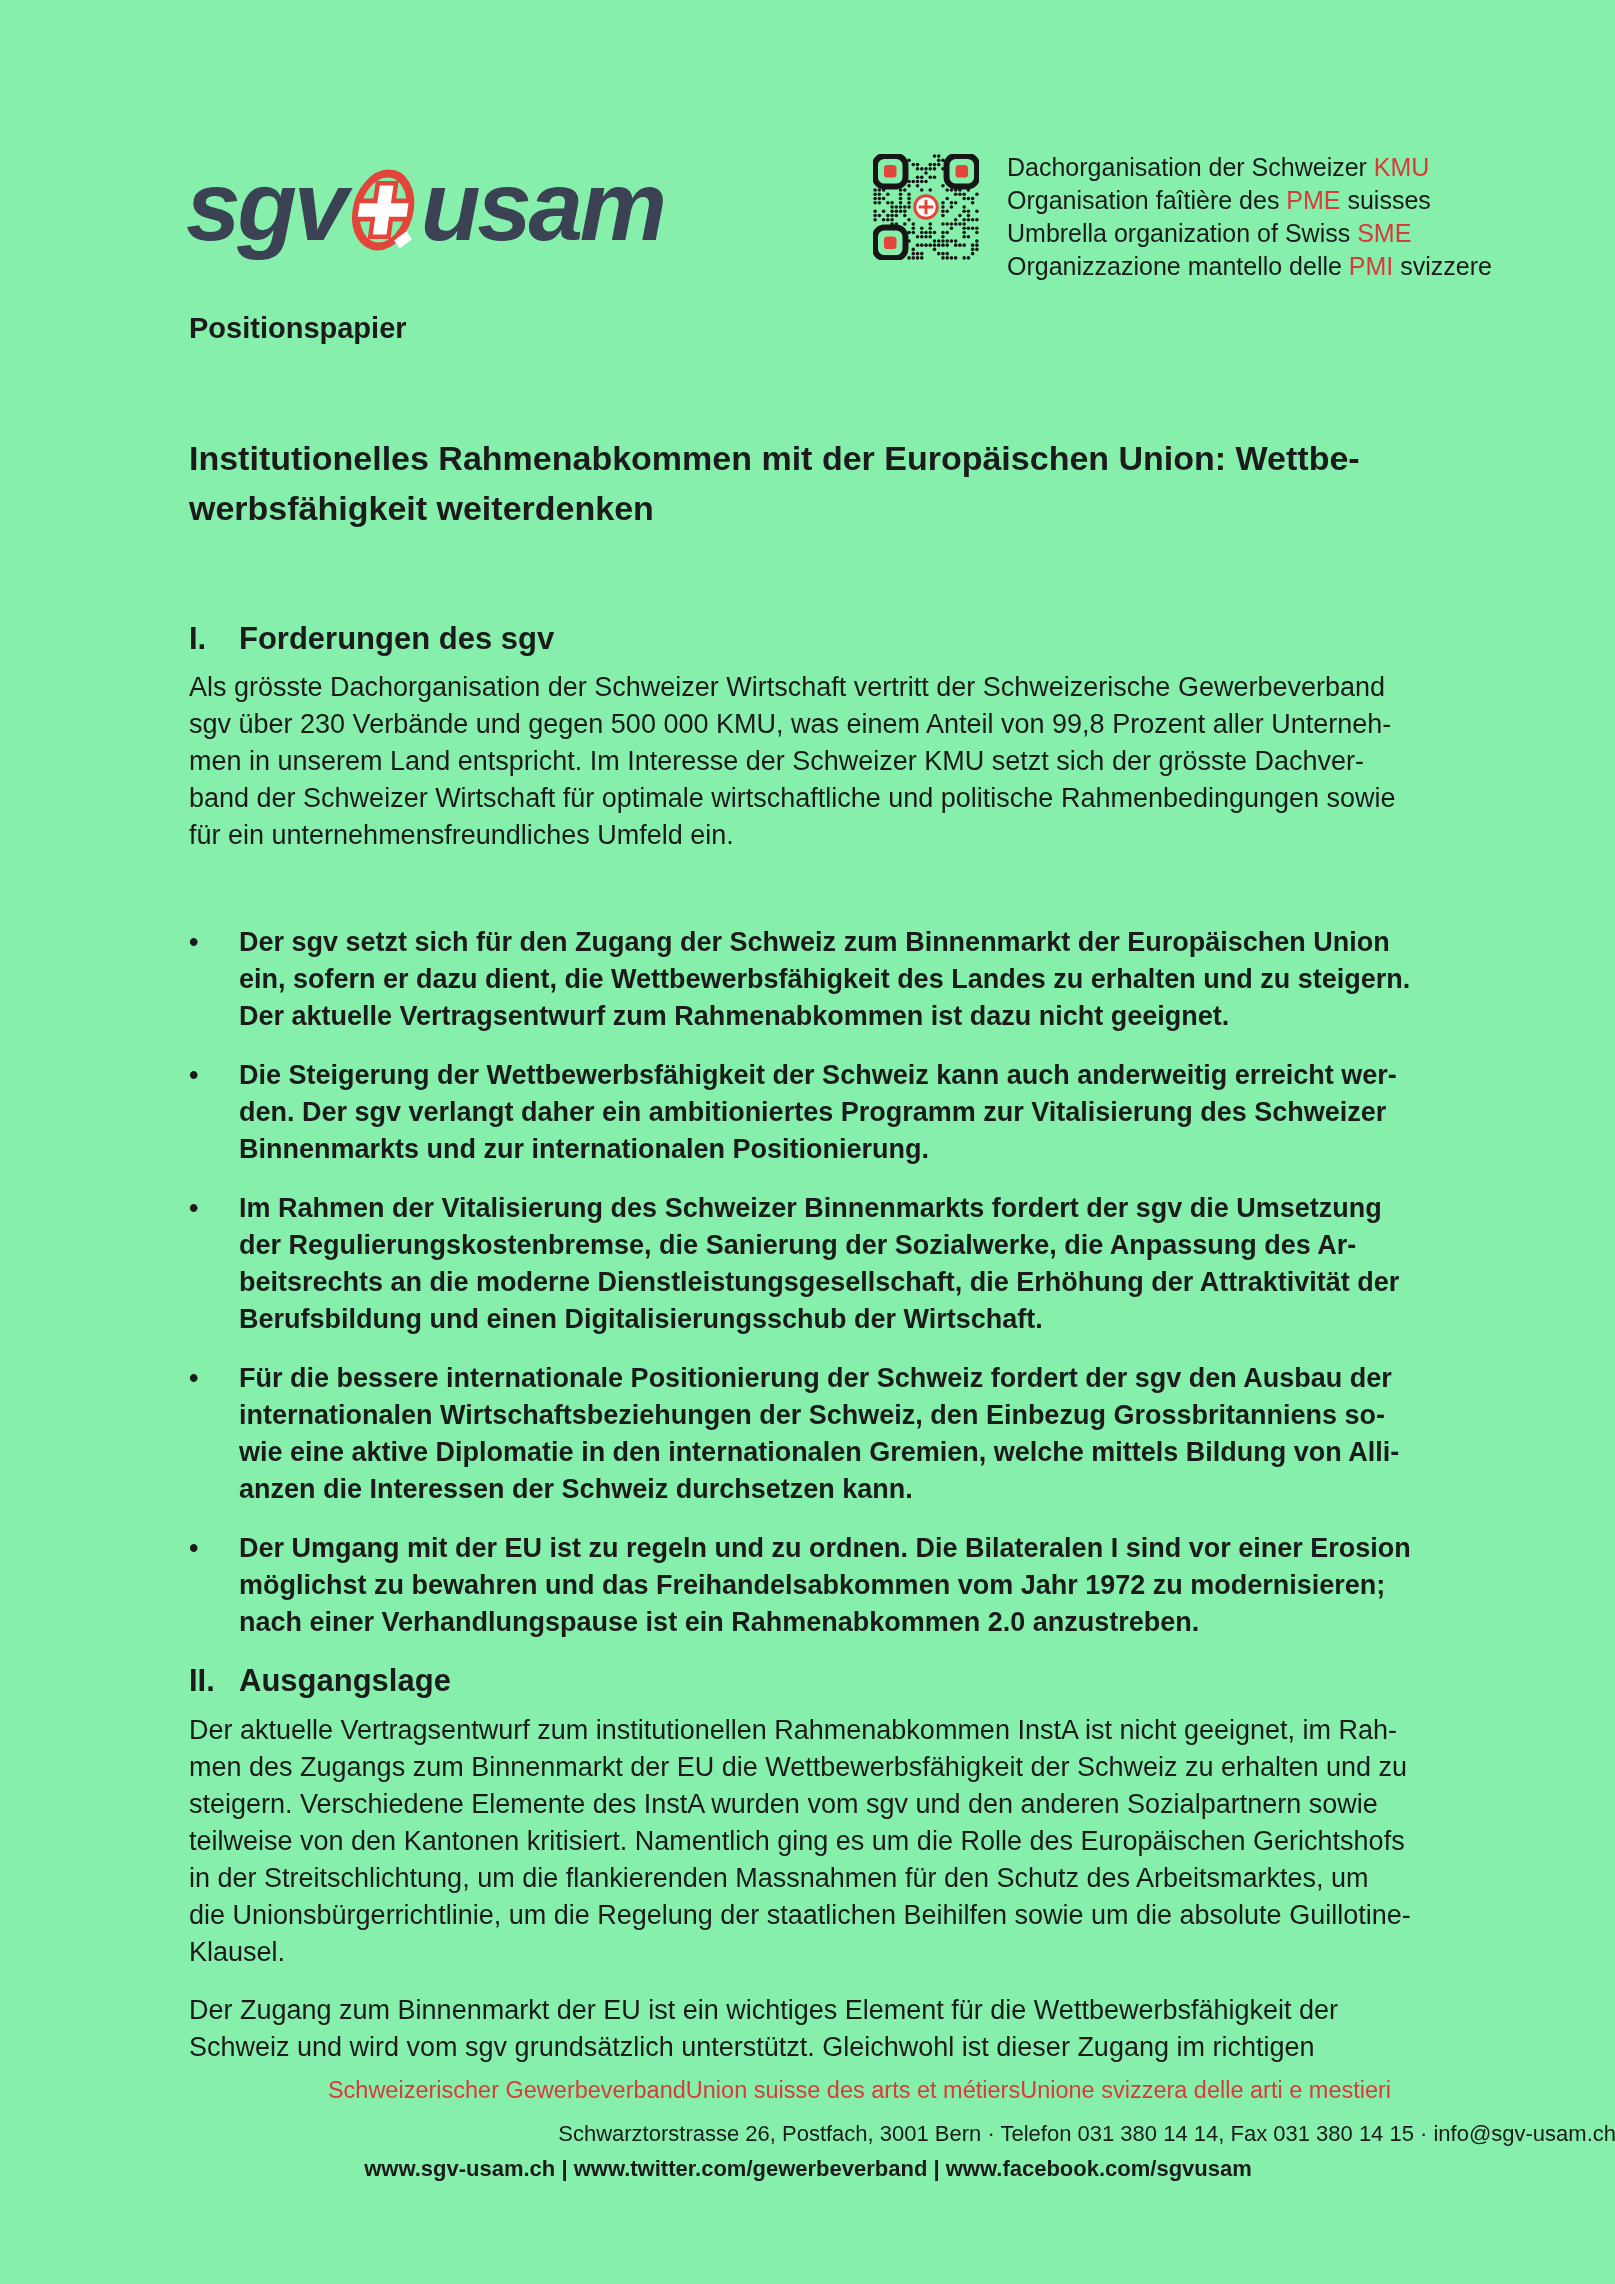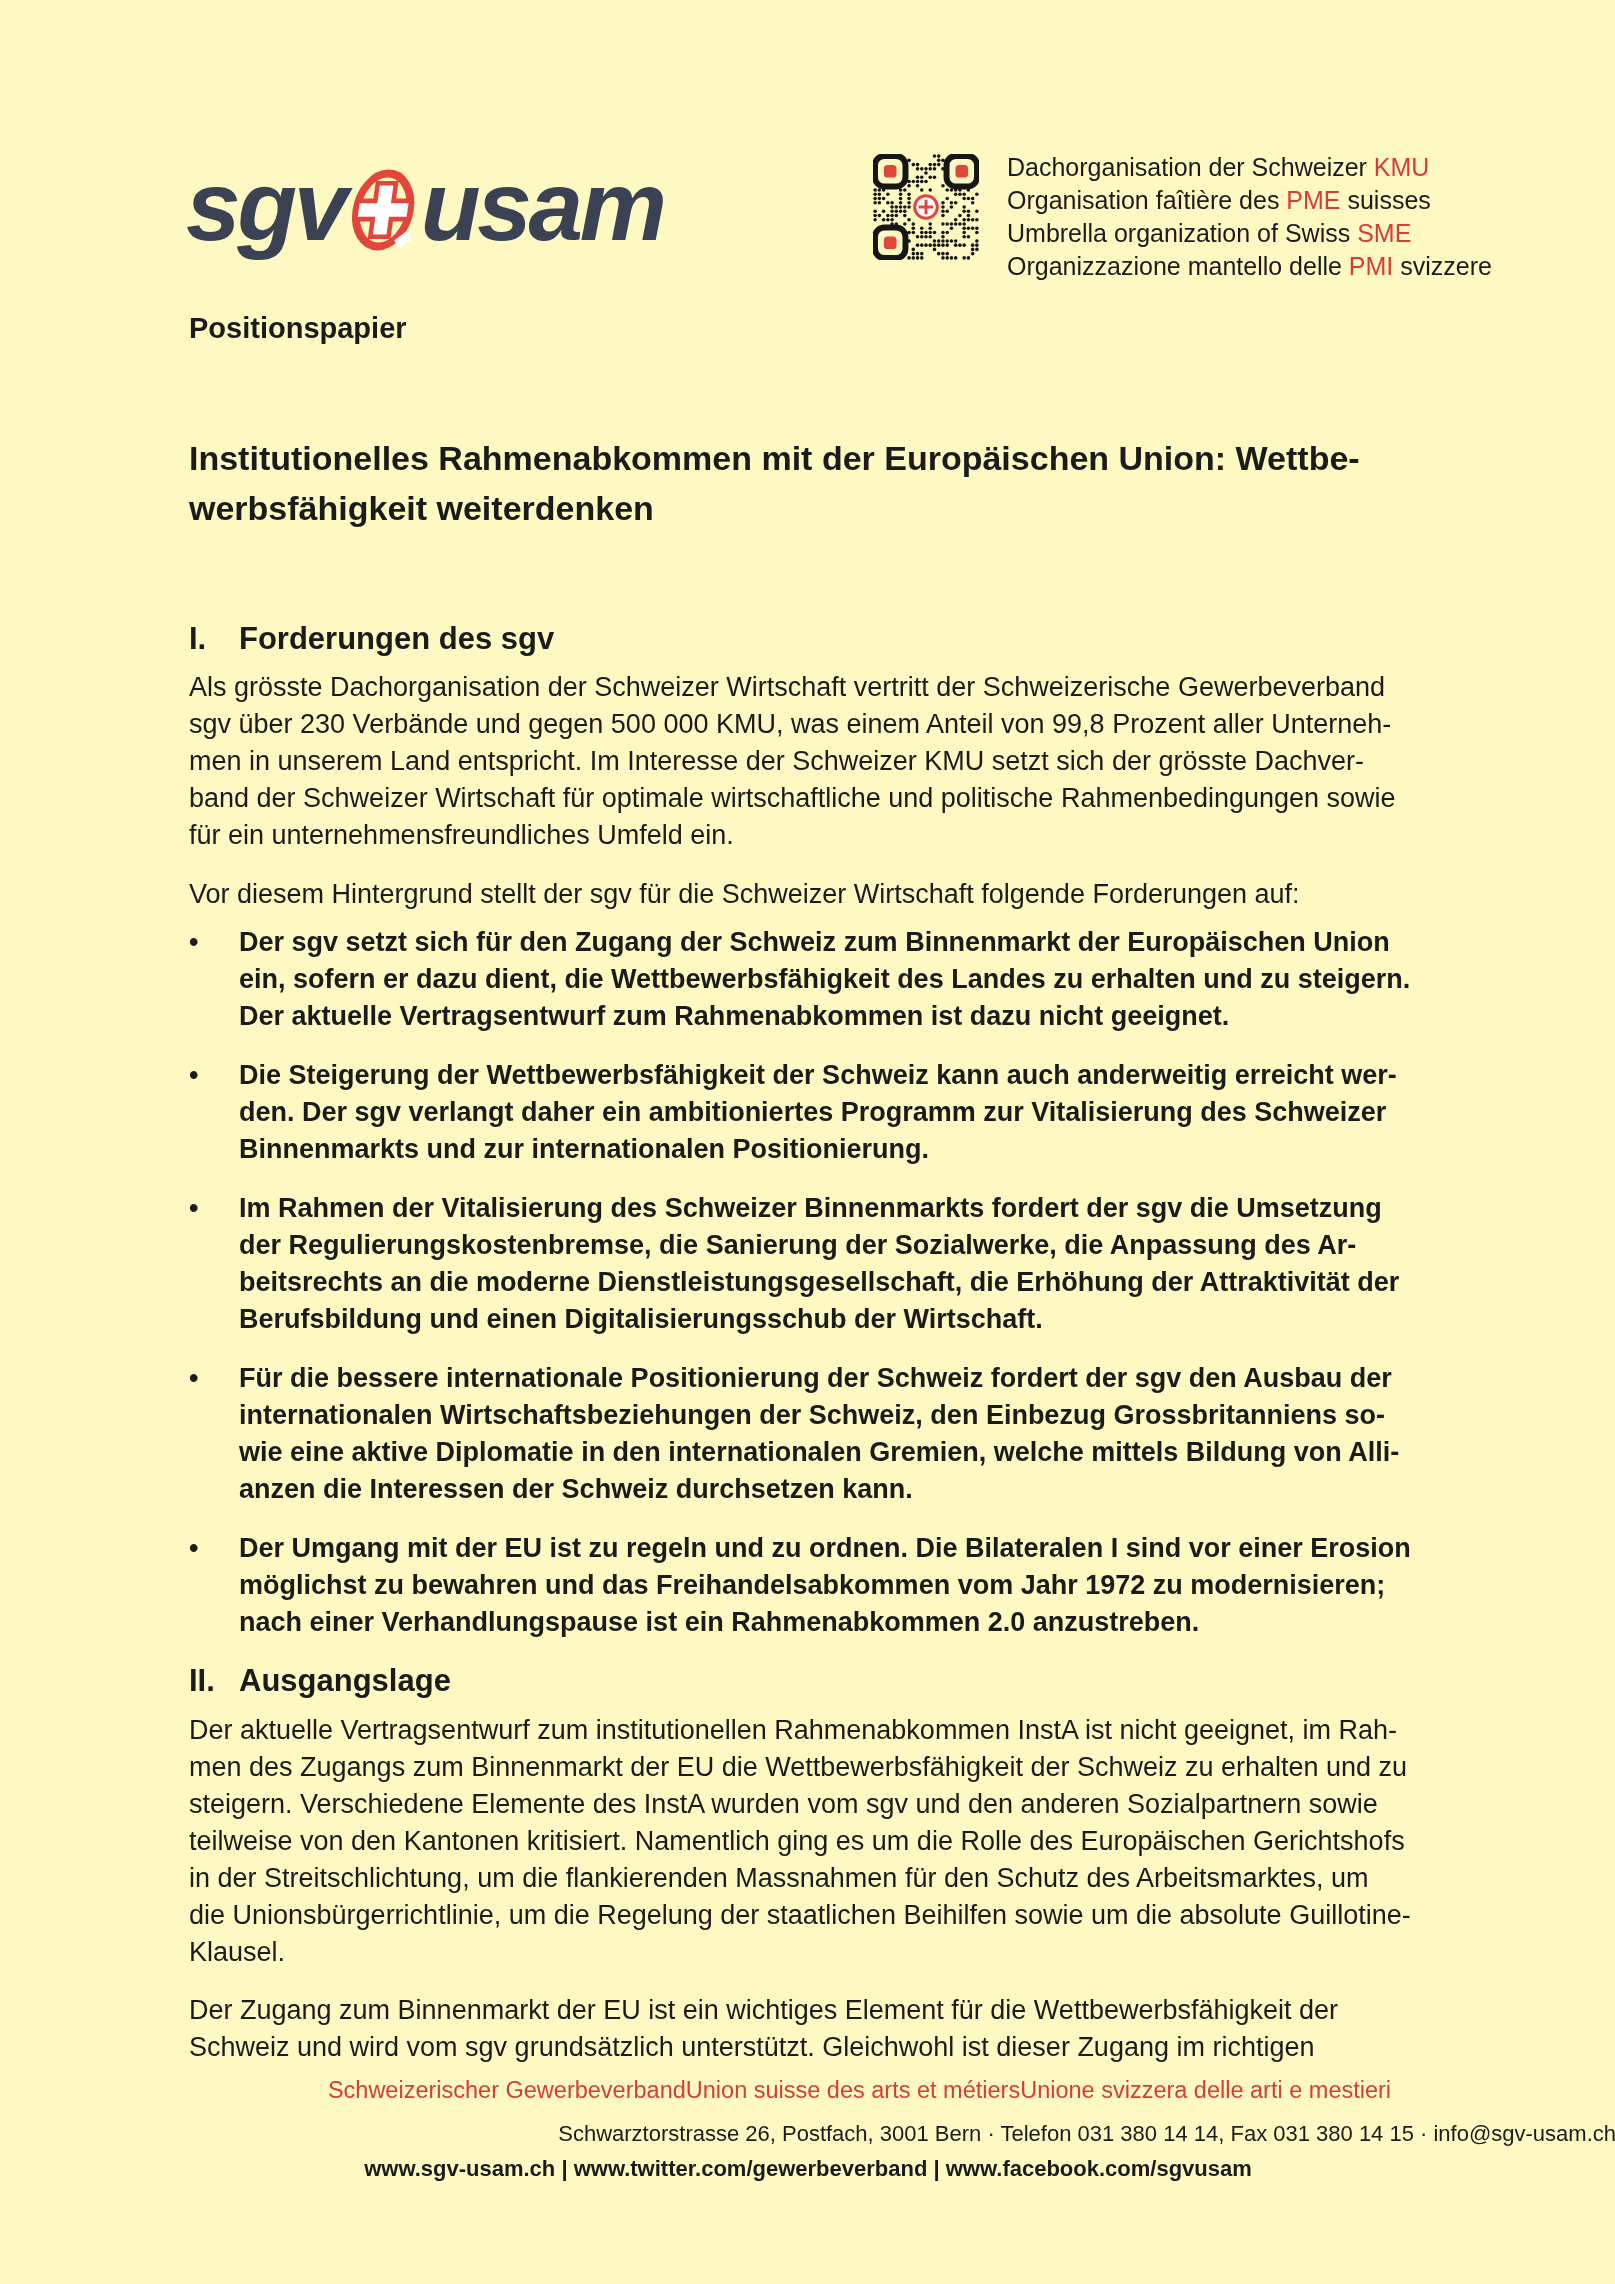--- a/index.html
+++ b/index.html
@@ -1,19 +1,19 @@
 <!DOCTYPE html>
 <html style="font-size:10.4px"><head>
 <meta charset="utf-8">
 <style>
   html,body{margin:0;padding:0;background:#888;}
   .page{
     position:relative;
     width:1616px;height:2284px;
-    background:#fef9c3;
+    background:#86efac;
     font-family:"Liberation Sans","DejaVu Sans",sans-serif;
     color:#1b1b1b;
     overflow:hidden;
     margin:0 auto;
   }
   
   .logo{
     position:absolute;left:186px;top:154px;height:111px;
     display:flex;align-items:center;gap:3.9px;
   }
@@ -325,21 +325,20 @@
 
   <div class="sec-heading sec1-heading">
     <span class="sec-num">I.</span><span>Forderungen des sgv</span>
   </div>
 
   <p class="body-par s1p1">Als grösste Dachorganisation der Schweizer Wirtschaft vertritt der Schweizerische Gewerbeverband
 sgv über 230 Verbände und gegen 500 000 KMU, was einem Anteil von 99,8 Prozent aller Unterneh-
 men in unserem Land entspricht. Im Interesse der Schweizer KMU setzt sich der grösste Dachver-
 band der Schweizer Wirtschaft für optimale wirtschaftliche und politische Rahmenbedingungen sowie
 für ein unternehmensfreundliches Umfeld ein.</p>
-  <p class="body-par s1intro">Vor diesem Hintergrund stellt der sgv für die Schweizer Wirtschaft folgende Forderungen auf:</p>
 
   <ul class="bullets">
     <li>
         <span class="bullet-marker">•</span>
         <div class="bullet-text">Der sgv setzt sich für den Zugang der Schweiz zum Binnenmarkt der Europäischen Union
 ein, sofern er dazu dient, die Wettbewerbsfähigkeit des Landes zu erhalten und zu steigern.
 Der aktuelle Vertragsentwurf zum Rahmenabkommen ist dazu nicht geeignet.</div>
       </li>
     <li>
         <span class="bullet-marker">•</span>

